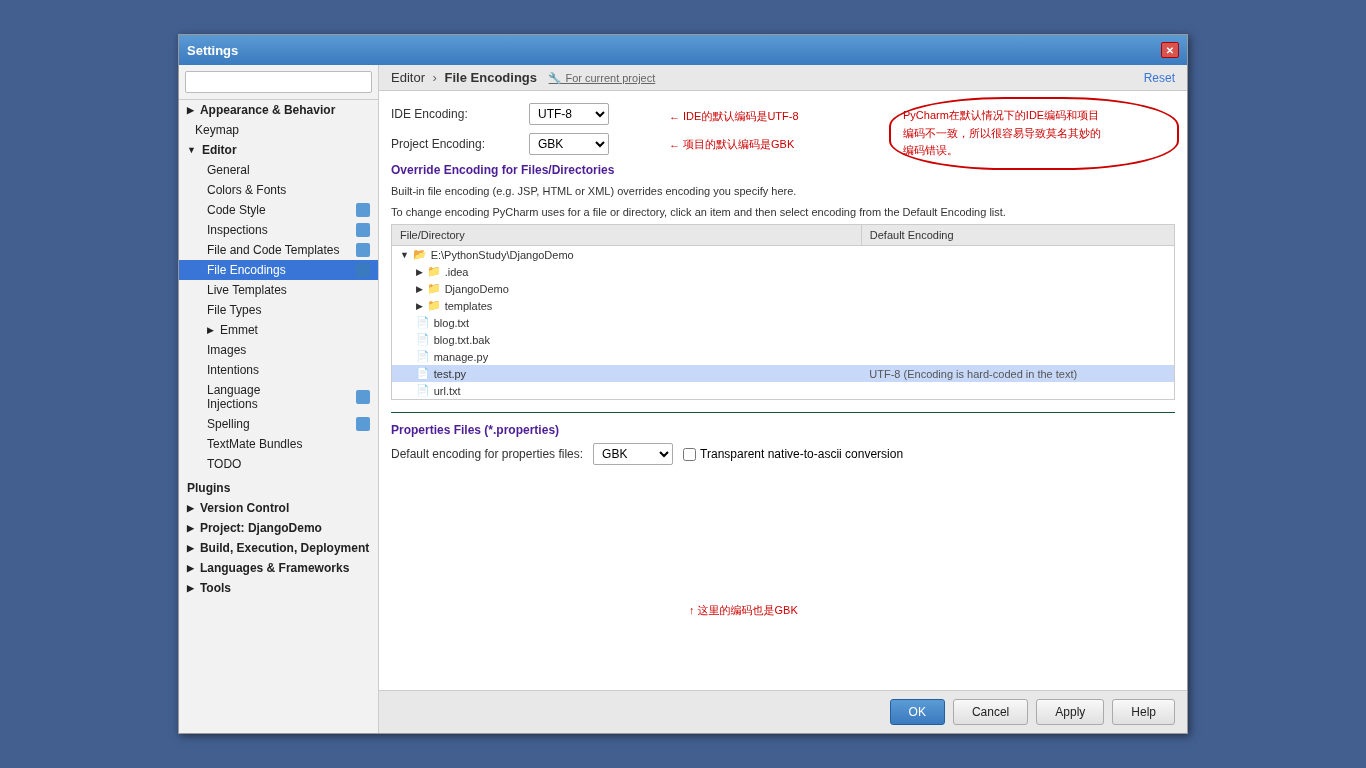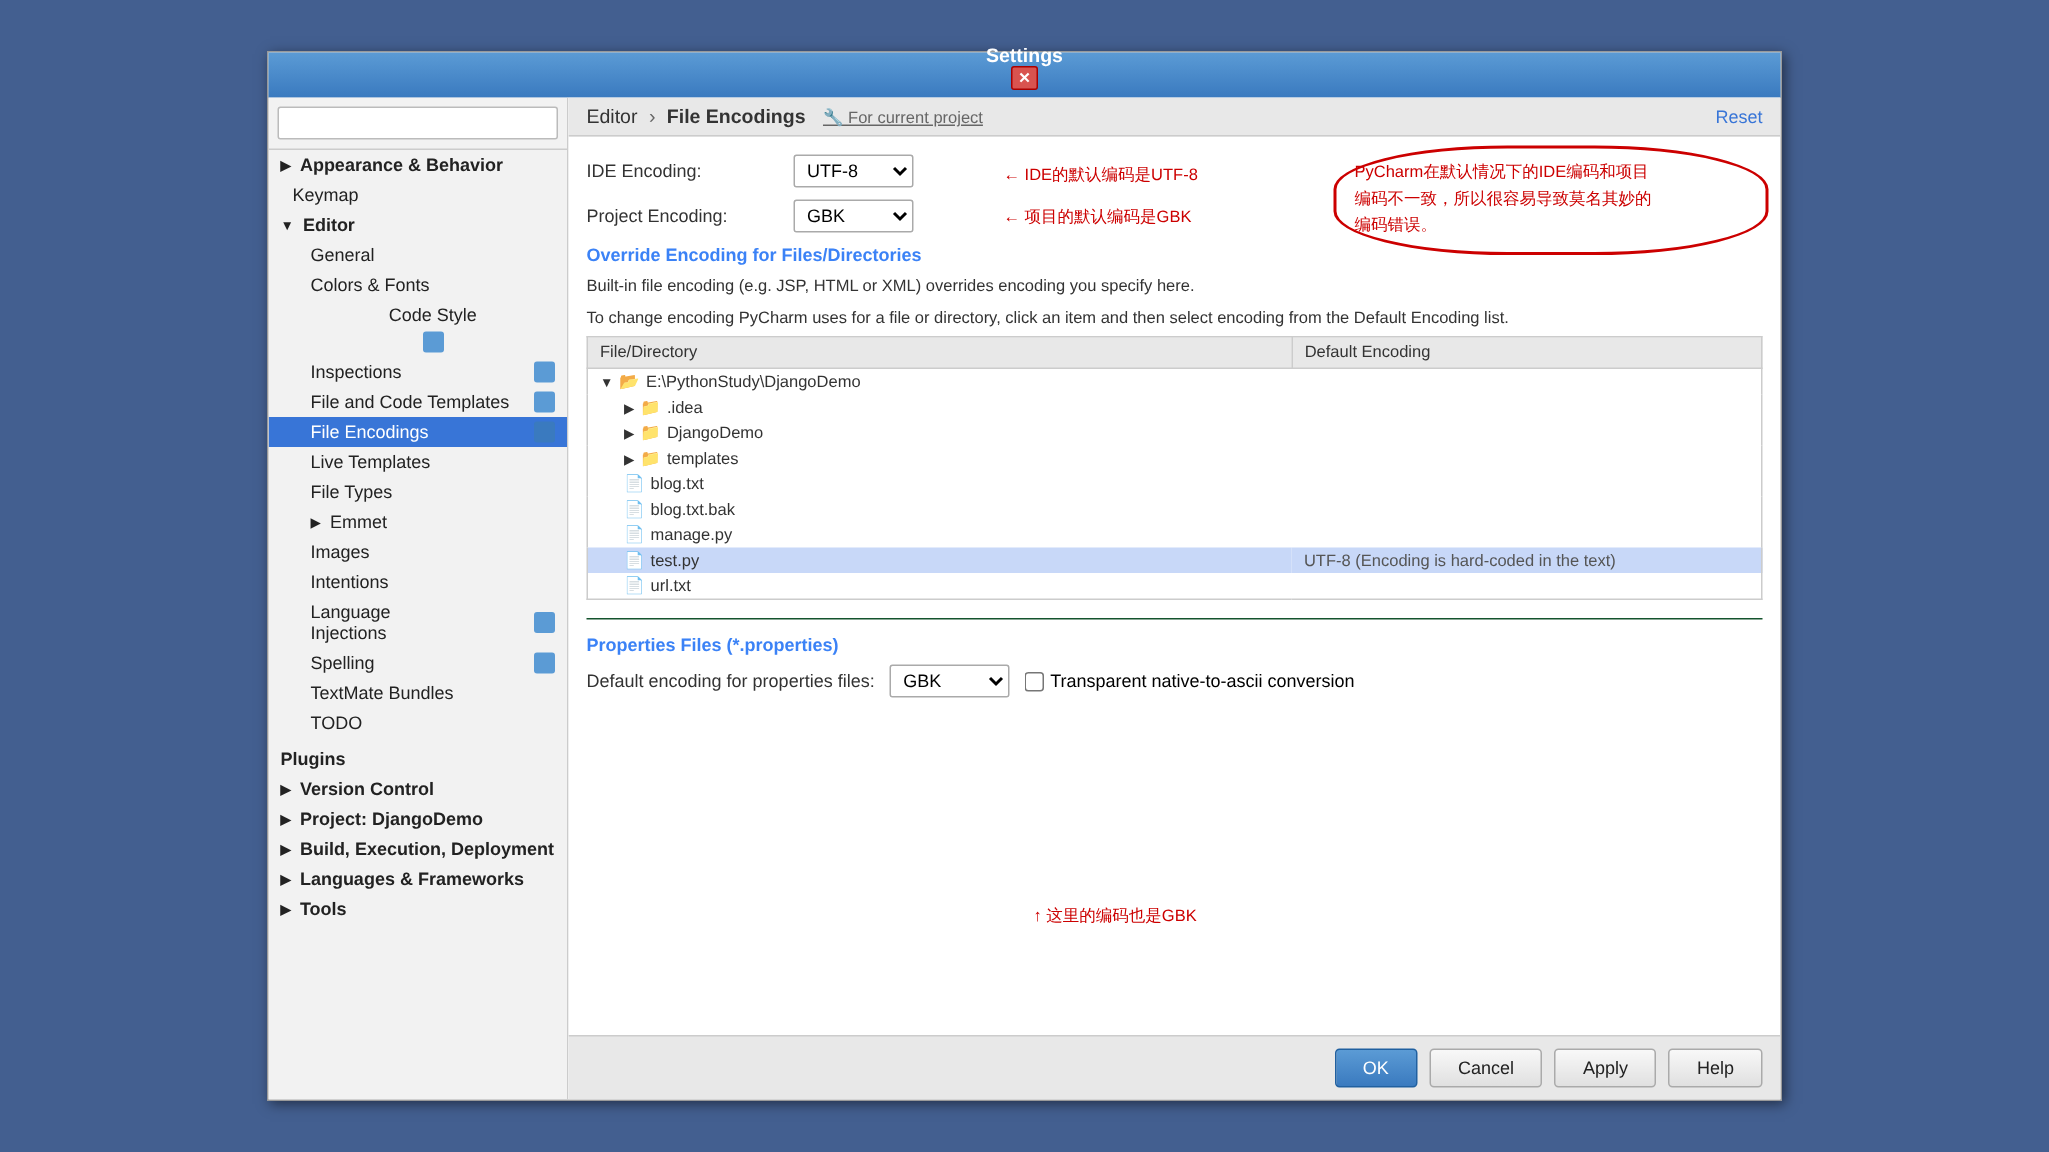--- a/index.html
+++ b/index.html
@@ -24,23 +24,22 @@
       flex-direction: column;
       position: relative;
     }
 
     .dialog-titlebar {
       background: linear-gradient(to bottom, #5b9bd5, #3a7abf);
       color: white;
       padding: 5px 8px;
       display: flex;
       align-items: center;
-      justify-content: flex-end;
+      justify-content: space-between;
       height: 30px;
-      flex-direction: column;
     }
 
     .dialog-title {
       font-size: 13px;
       font-weight: bold;
     }
 
     .titlebar-buttons { display: flex; gap: 4px; }
     .titlebar-btn {
       width: 18px; height: 16px;
@@ -172,21 +171,21 @@
       border-radius: 2px;
       font-size: 12px;
       background: white;
       width: 80px;
     }
 
     .section-title {
       font-size: 12px;
       font-weight: bold;
       margin-bottom: 6px;
-      color: #3b82f6;
+      color: #4c1d95;
     }
 
     .info-text {
       font-size: 11px;
       color: #333;
       margin-bottom: 4px;
       line-height: 1.5;
     }
 
     
@@ -295,21 +294,21 @@
         <div class="tree-item section-header">
           <span class="arrow">▼</span>
           <span>Editor</span>
         </div>
         <div class="tree-item sub-item">
           <span>General</span>
         </div>
         <div class="tree-item sub-item">
           <span>Colors &amp; Fonts</span>
         </div>
-        <div class="tree-item sub-item" style="justify-content:space-between;flex-direction:column;">
+        <div class="tree-item sub-item" style="justify-content:space-between;">
           <span>Code Style</span>
           <span style="width:14px;height:14px;background:#5b9bd5;border-radius:2px;display:inline-block;flex-shrink:0;"></span>
         </div>
         <div class="tree-item sub-item" style="justify-content:space-between;">
           <span>Inspections</span>
           <span style="width:14px;height:14px;background:#5b9bd5;border-radius:2px;display:inline-block;flex-shrink:0;"></span>
         </div>
         <div class="tree-item sub-item" style="justify-content:space-between;">
           <span>File and Code Templates</span>
           <span style="width:14px;height:14px;background:#5b9bd5;border-radius:2px;display:inline-block;flex-shrink:0;"></span>

